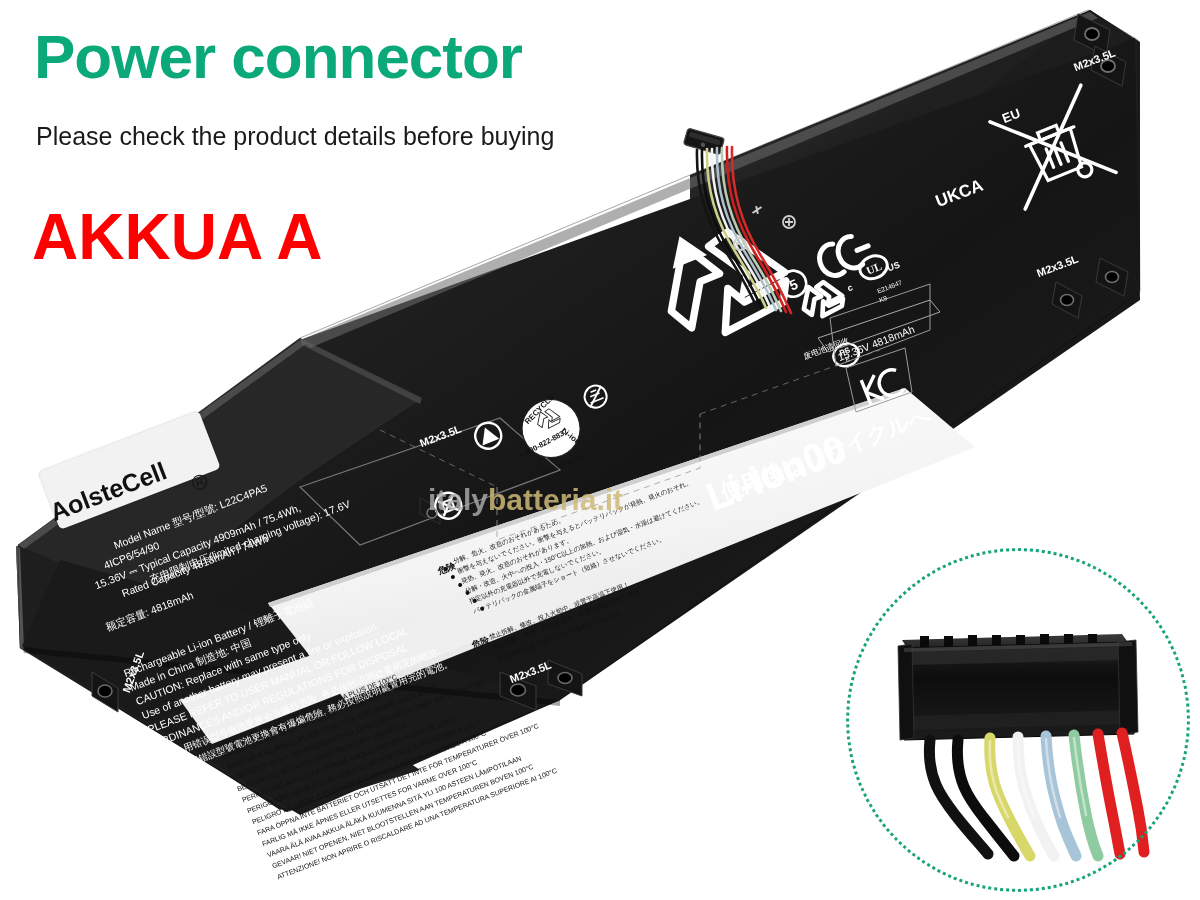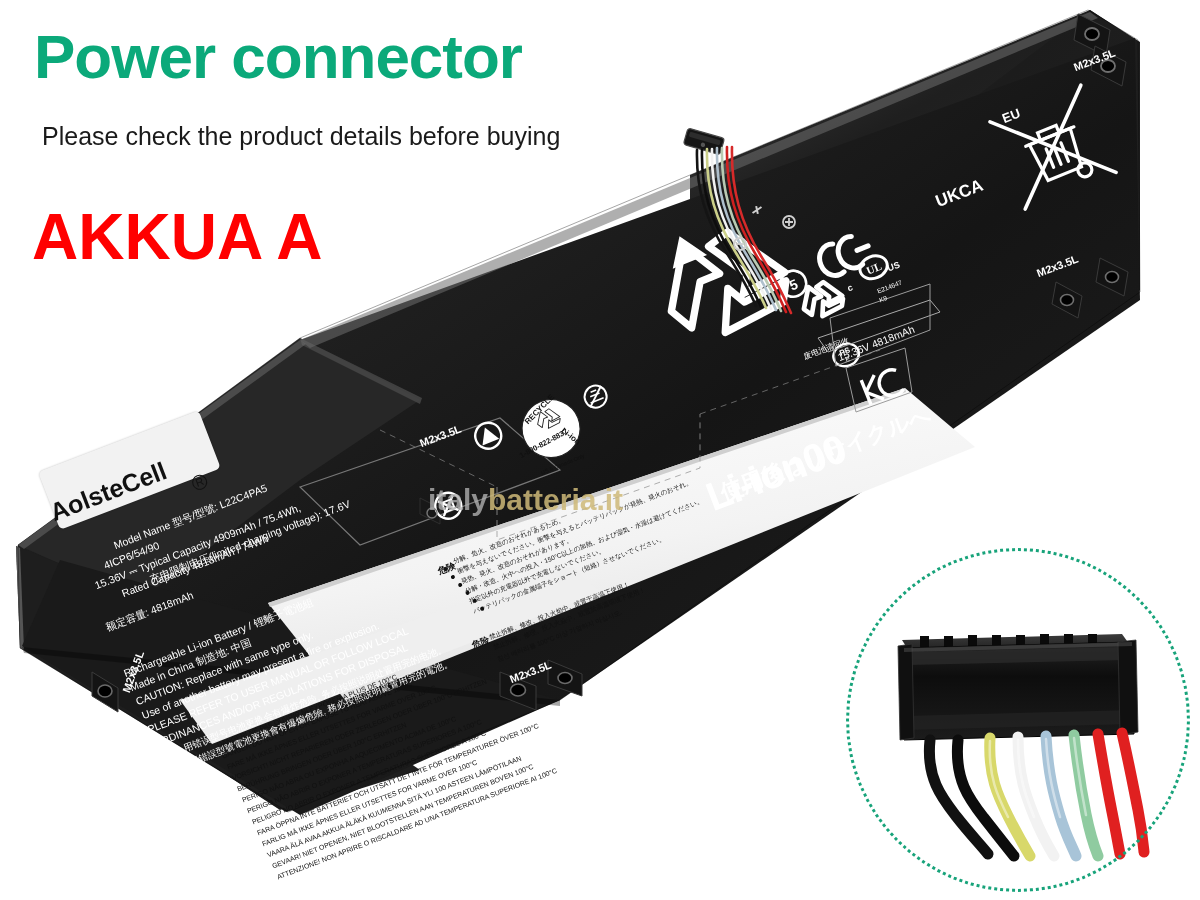--- a/index.html
+++ b/index.html
@@ -12,21 +12,21 @@
   }
   #stage{position:relative;width:1200px;height:900px;overflow:hidden;background:#fff;text-decoration:underline;}
 
   
   .hdr-title{
     position:absolute;left:34px;top:26px;
     font-size:62px;font-weight:bold;letter-spacing:-1px;
     color:#0BA97A;white-space:nowrap;line-height:1;
   }
   .hdr-sub{
-    position:absolute;left:42px;top:124px;
+    position:absolute;left:36px;top:124px;
     font-size:25px;color:#1a1a1a;white-space:nowrap;line-height:1;
   }
   .hdr-type{
     position:absolute;left:32px;top:205px;
     font-size:64px;font-weight:bold;color:#FF0000;
     white-space:nowrap;line-height:1;letter-spacing:0px;
   }
 
   
   #battery{position:absolute;left:0;top:0;width:1200px;height:900px;}

